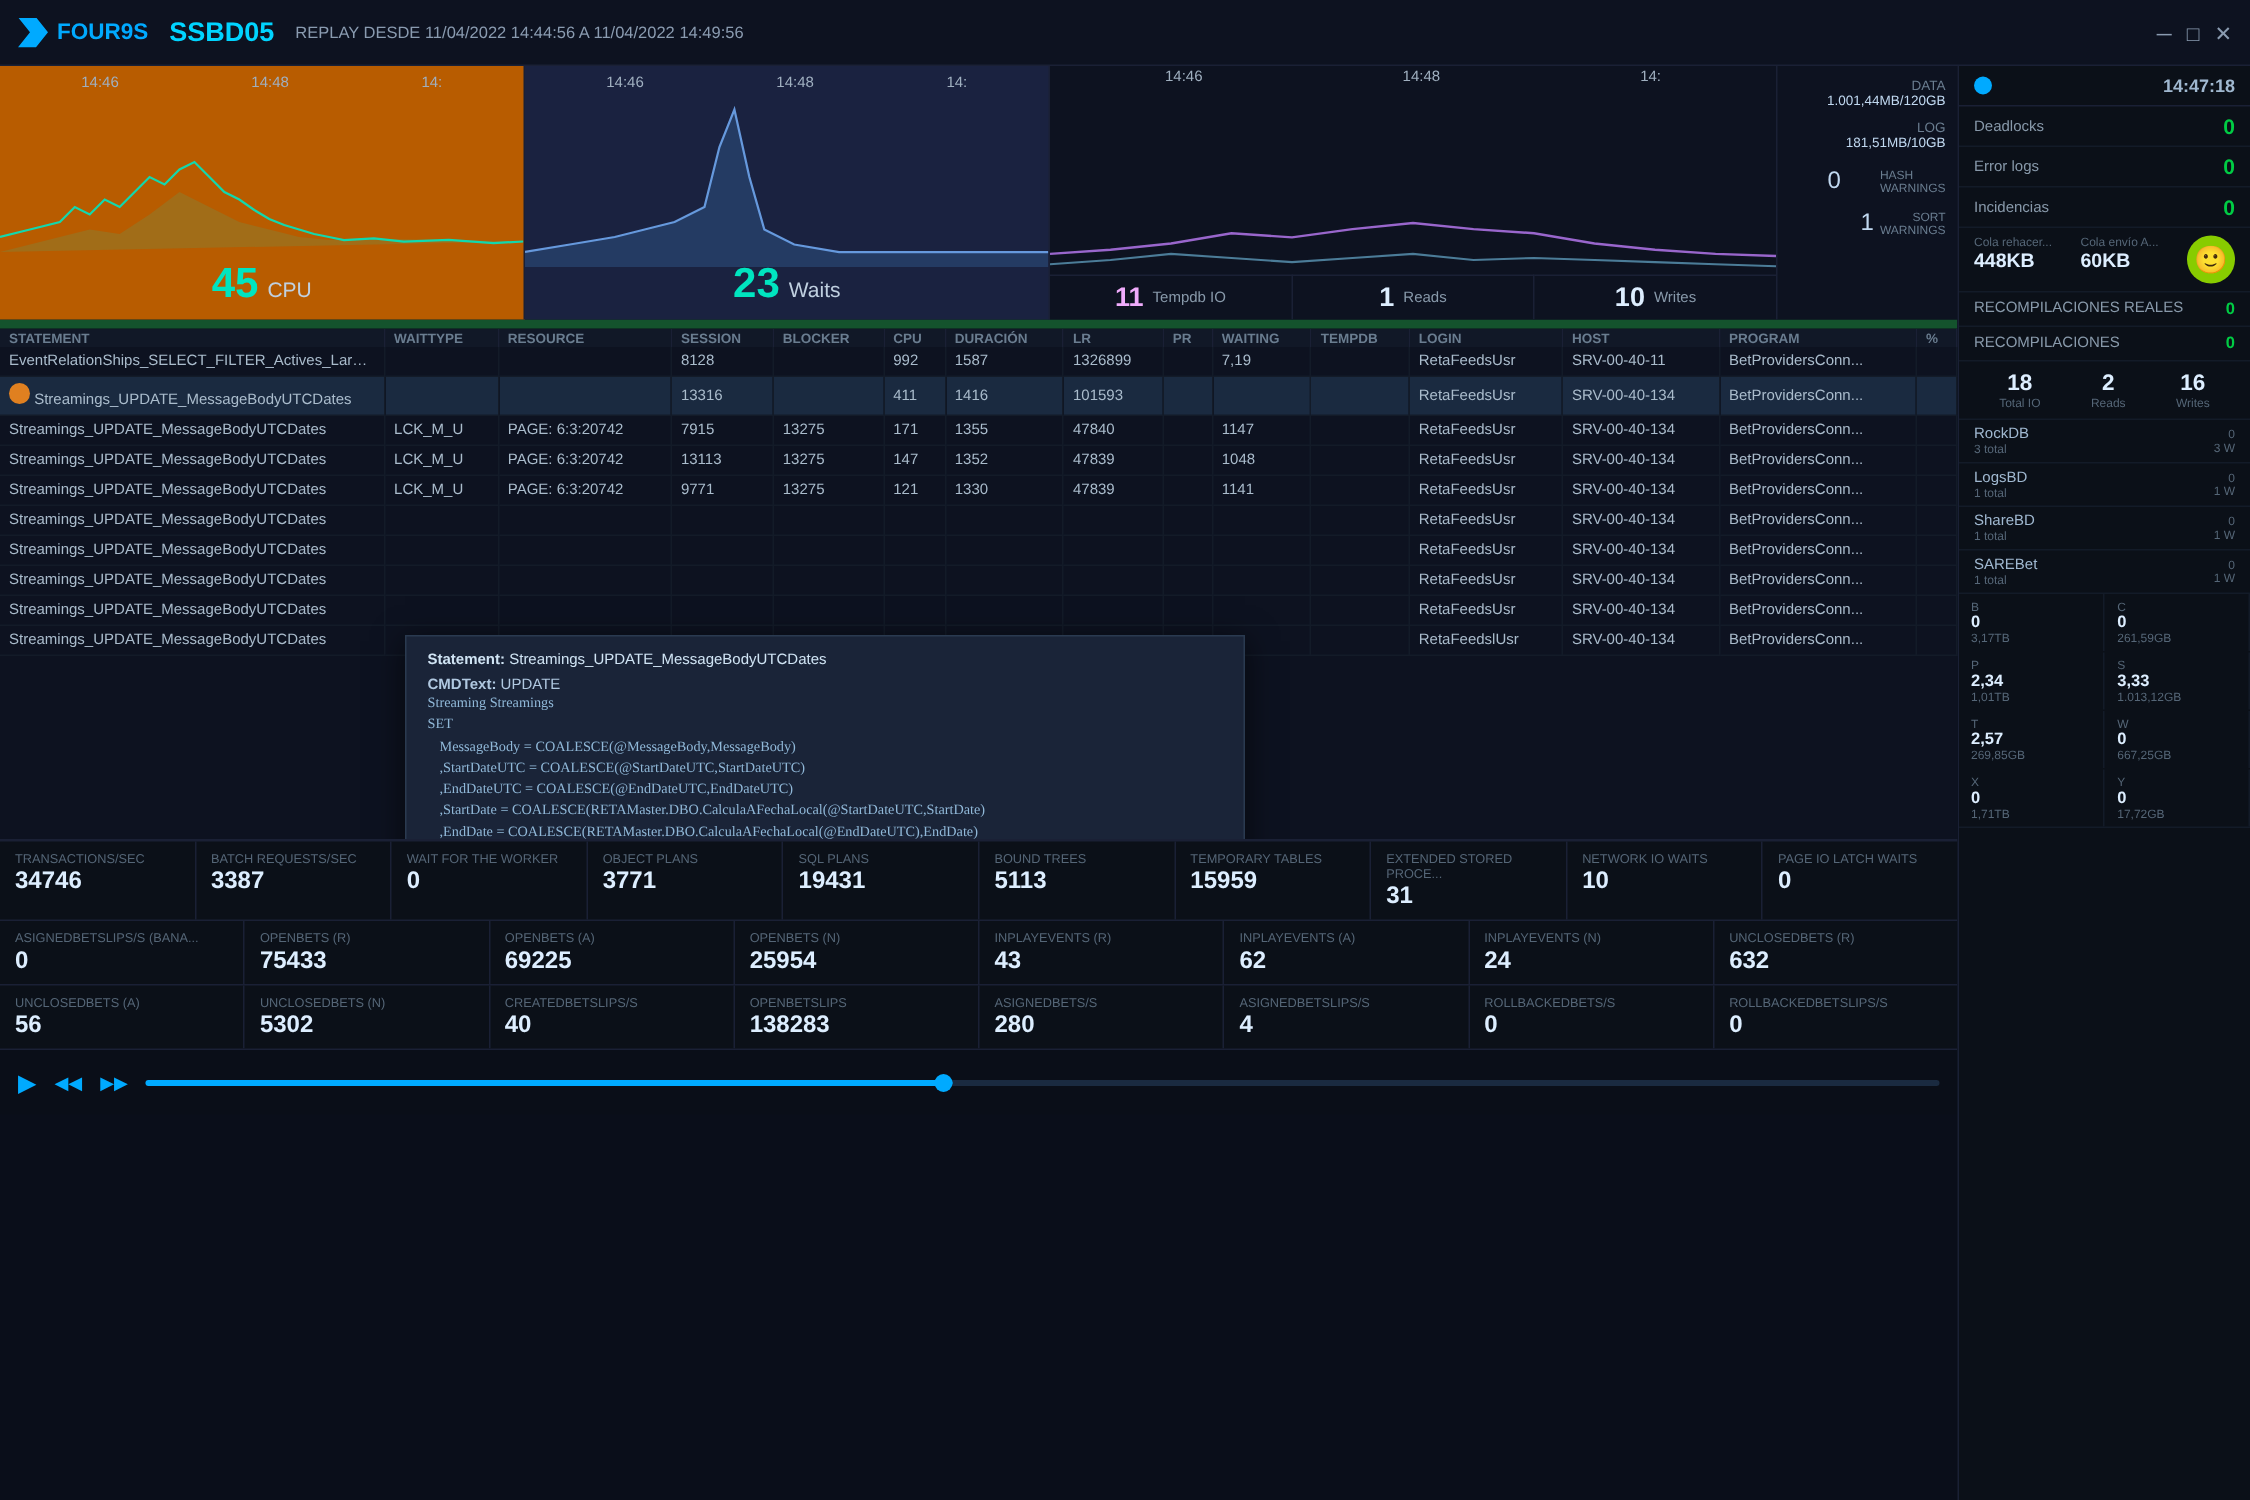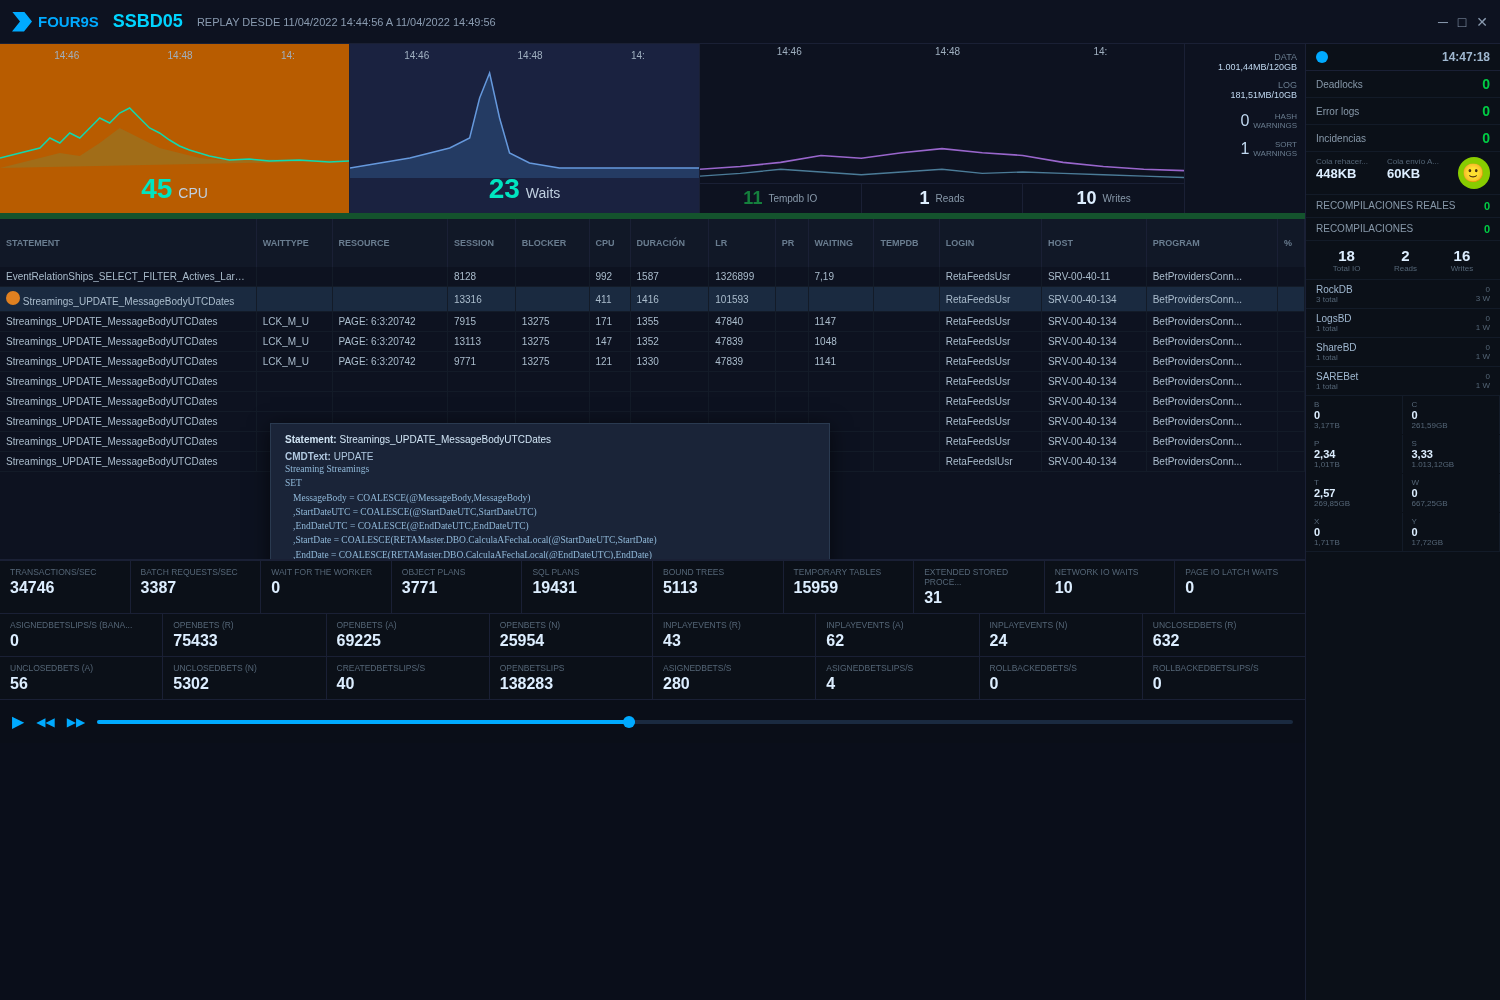--- a/index.html
+++ b/index.html
@@ -177,42 +177,42 @@
       gap: 6px;
       border-right: 1px solid #1a2035;
       color: #8899aa;
       font-size: 10px;
     }
     .stat-num {
       font-size: 18px;
       font-weight: bold;
       color: #00d4c0;
     }
-    .stat-num-orange { color: #15803d; }
+    .stat-num-orange { color: #f0abfc; }
     .stat-num-white { color: #ddeeff; }
 
     
     .table-container {
       flex: 1;
       overflow-y: auto;
       position: relative;
       background: #0d1220;
     }
     .data-table {
       width: 100%;
       border-collapse: collapse;
     }
     .data-table thead tr {
       background: #111827;
       position: sticky;
       top: 0;
       z-index: 10;
     }
     .data-table th {
-      padding: 19px 6px;
+      padding: 1px 6px;
       text-align: left;
       font-size: 9px;
       color: #6a7d90;
       font-weight: 600;
       text-transform: uppercase;
       border-right: 1px solid #1a2035;
       white-space: nowrap;
     }
     .data-table td {
       padding: 4px 6px;
@@ -520,21 +520,21 @@
           <span style="font-size:9px;color:#6a7d90;">DATA</span>
           <span class="sidebar-metric-val" style="font-size:9px;">1.001,44MB/120GB</span>
         </div>
         <div class="sidebar-metric" style="margin-top:4px;">
           <span style="font-size:9px;color:#6a7d90;">LOG</span>
           <span class="sidebar-metric-val" style="font-size:9px;">181,51MB/10GB</span>
         </div>
         <div class="hash-warnings" style="margin-top:8px;flex-direction:column;align-items:flex-end;">
           <div style="display:flex;align-items:center;gap:4px;">
             <span class="hash-num">0</span>
-            <span style="font-size:8px;color:#6a7d90;text-align:right;">HASH<br>WARNINGS</span>
+            <span style="font-size:8px;color:#6a7d90;margin-left:22px;">HASH<br>WARNINGS</span>
           </div>
         </div>
         <div style="display:flex;align-items:center;gap:4px;margin-top:6px;">
           <span class="hash-num">1</span>
           <span style="font-size:8px;color:#6a7d90;text-align:right;">SORT<br>WARNINGS</span>
         </div>
       </div>
     </div>
 
     <div class="table-container" style="height:340px;max-height:340px;position:relative;">

